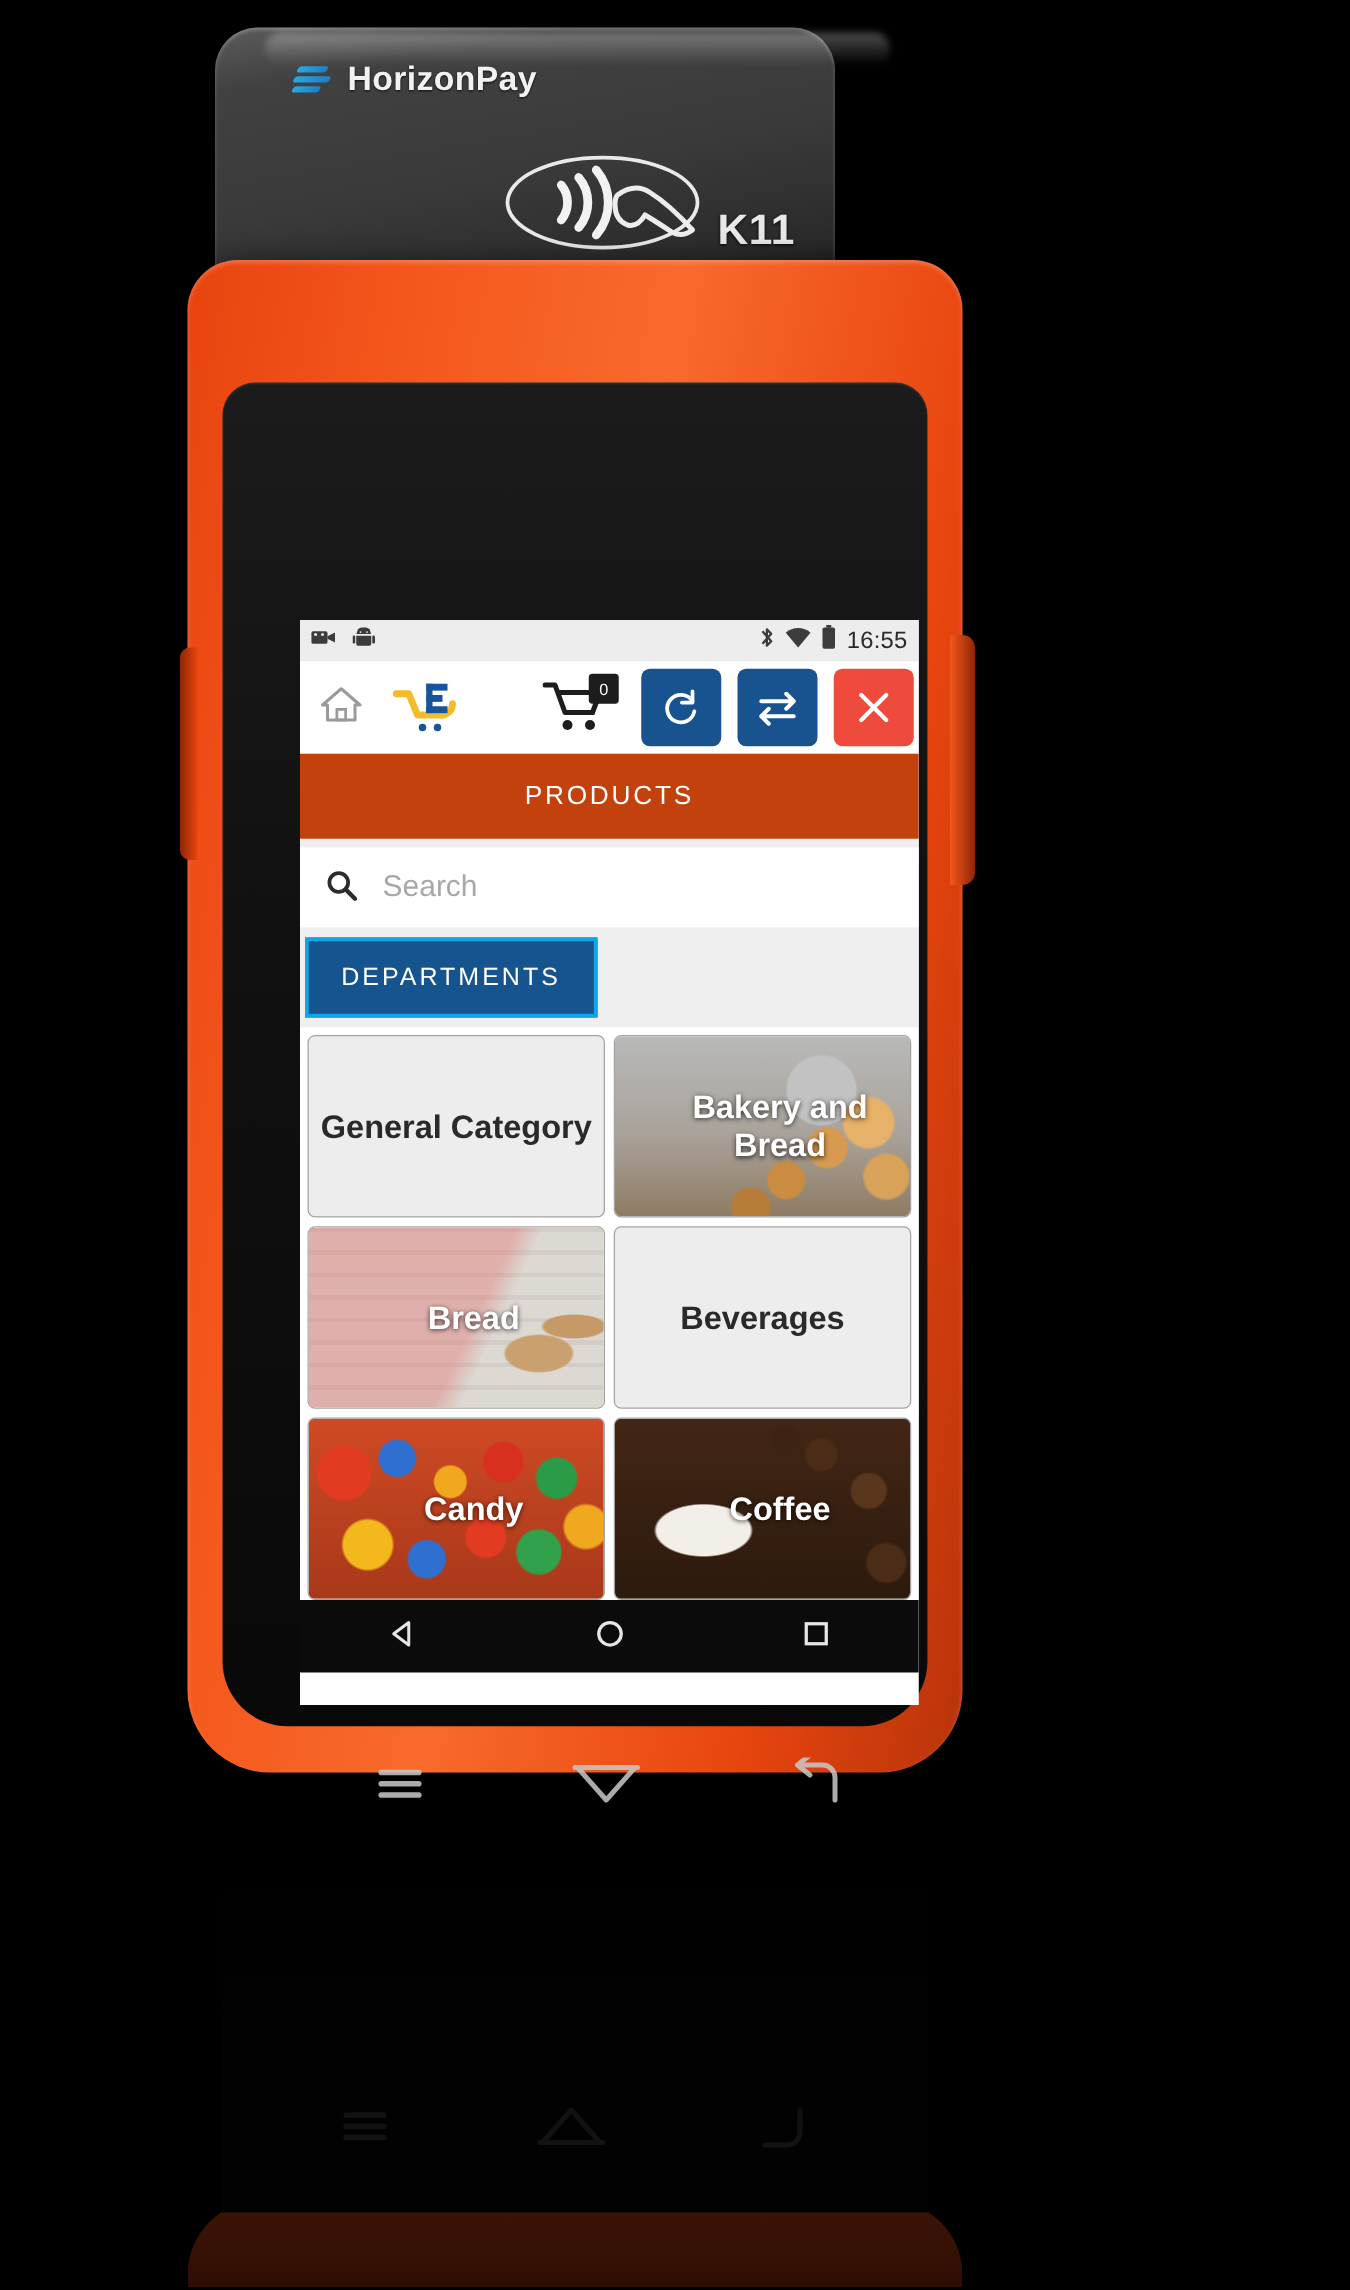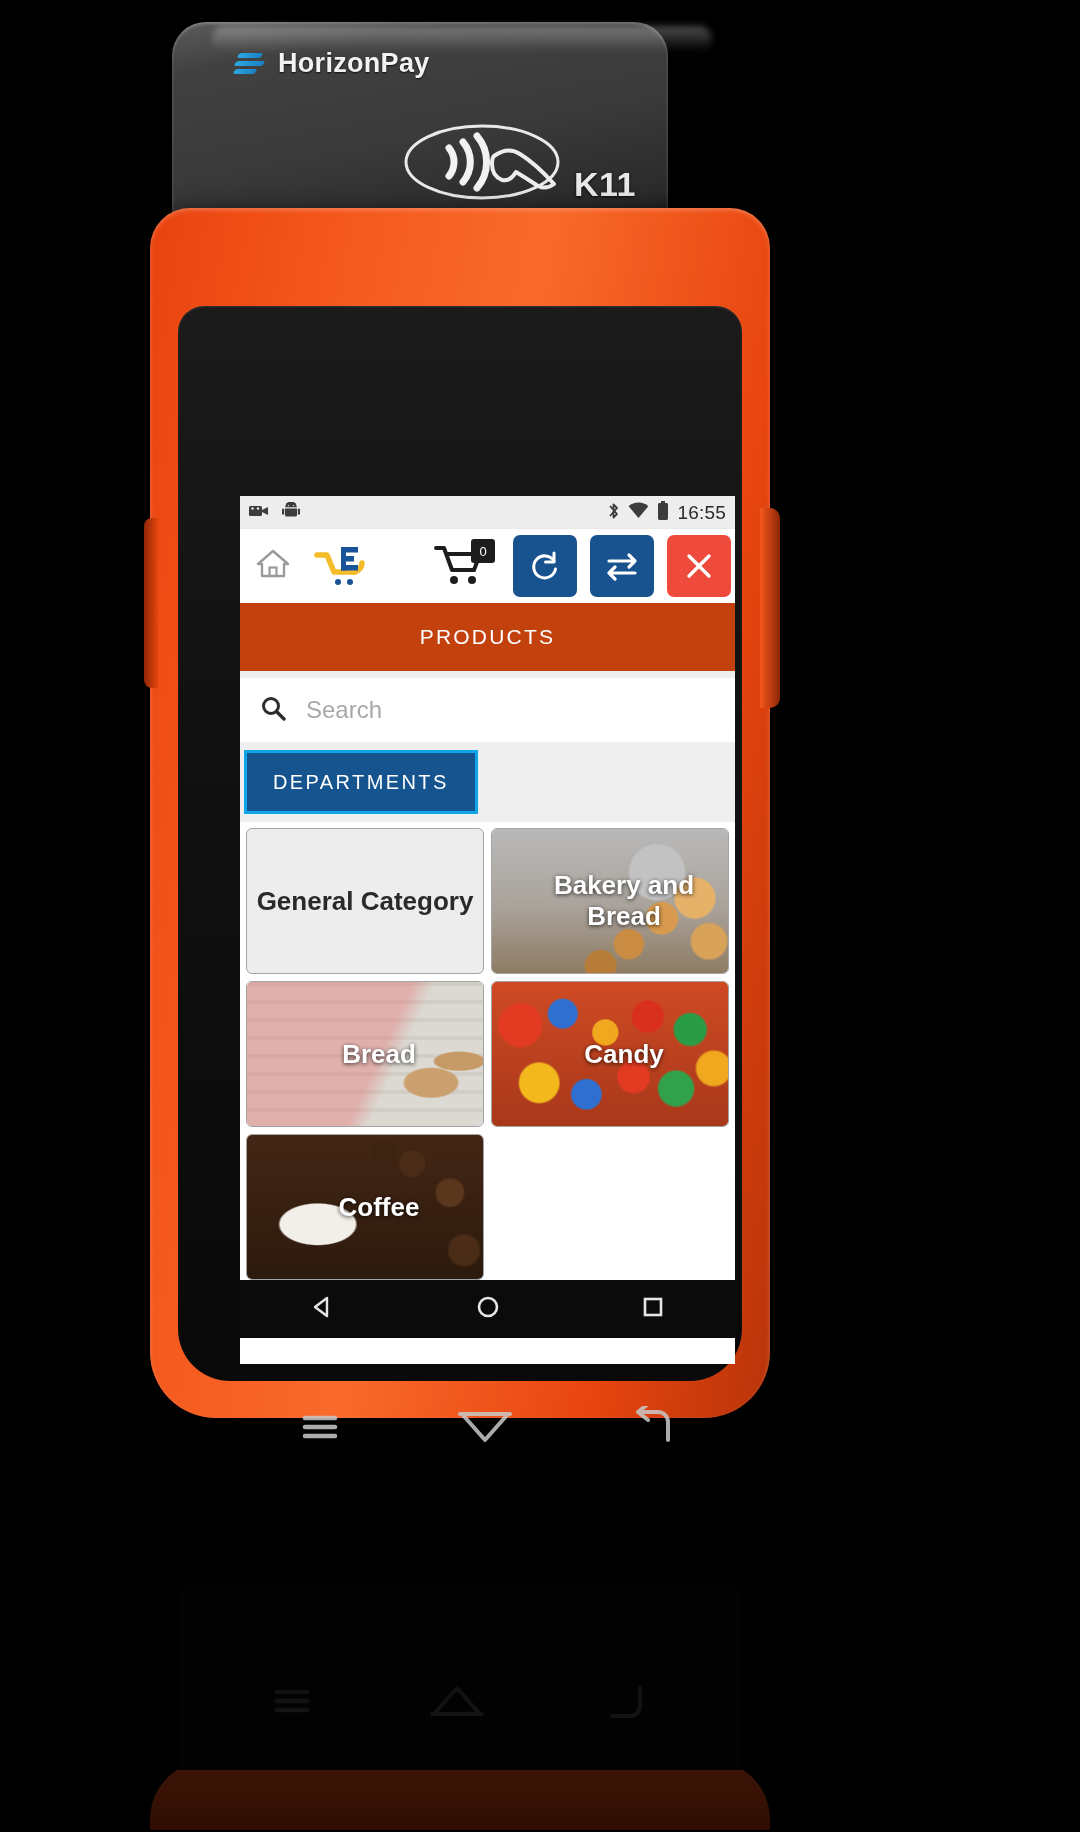--- a/index.html
+++ b/index.html
@@ -392,20 +392,23 @@
             <div class="tile">
               <span class="tile-img img-bakery"></span>
               <span class="tile-label lbl-light">Bakery and Bread</span>
             </div>
 
             <div class="tile">
               <span class="tile-img img-baking"></span>
               <span class="tile-label lbl-light">Bread</span>
             </div>
 
+            <div class="tile plain">
+              <span class="tile-label lbl-dark">Beverages</span>
+            </div>
 
             <div class="tile">
               <span class="tile-img img-candy"></span>
               <span class="tile-label lbl-light">Candy</span>
             </div>
 
             <div class="tile">
               <span class="tile-img img-coffee"></span>
               <span class="tile-label lbl-light">Coffee</span>
             </div>

